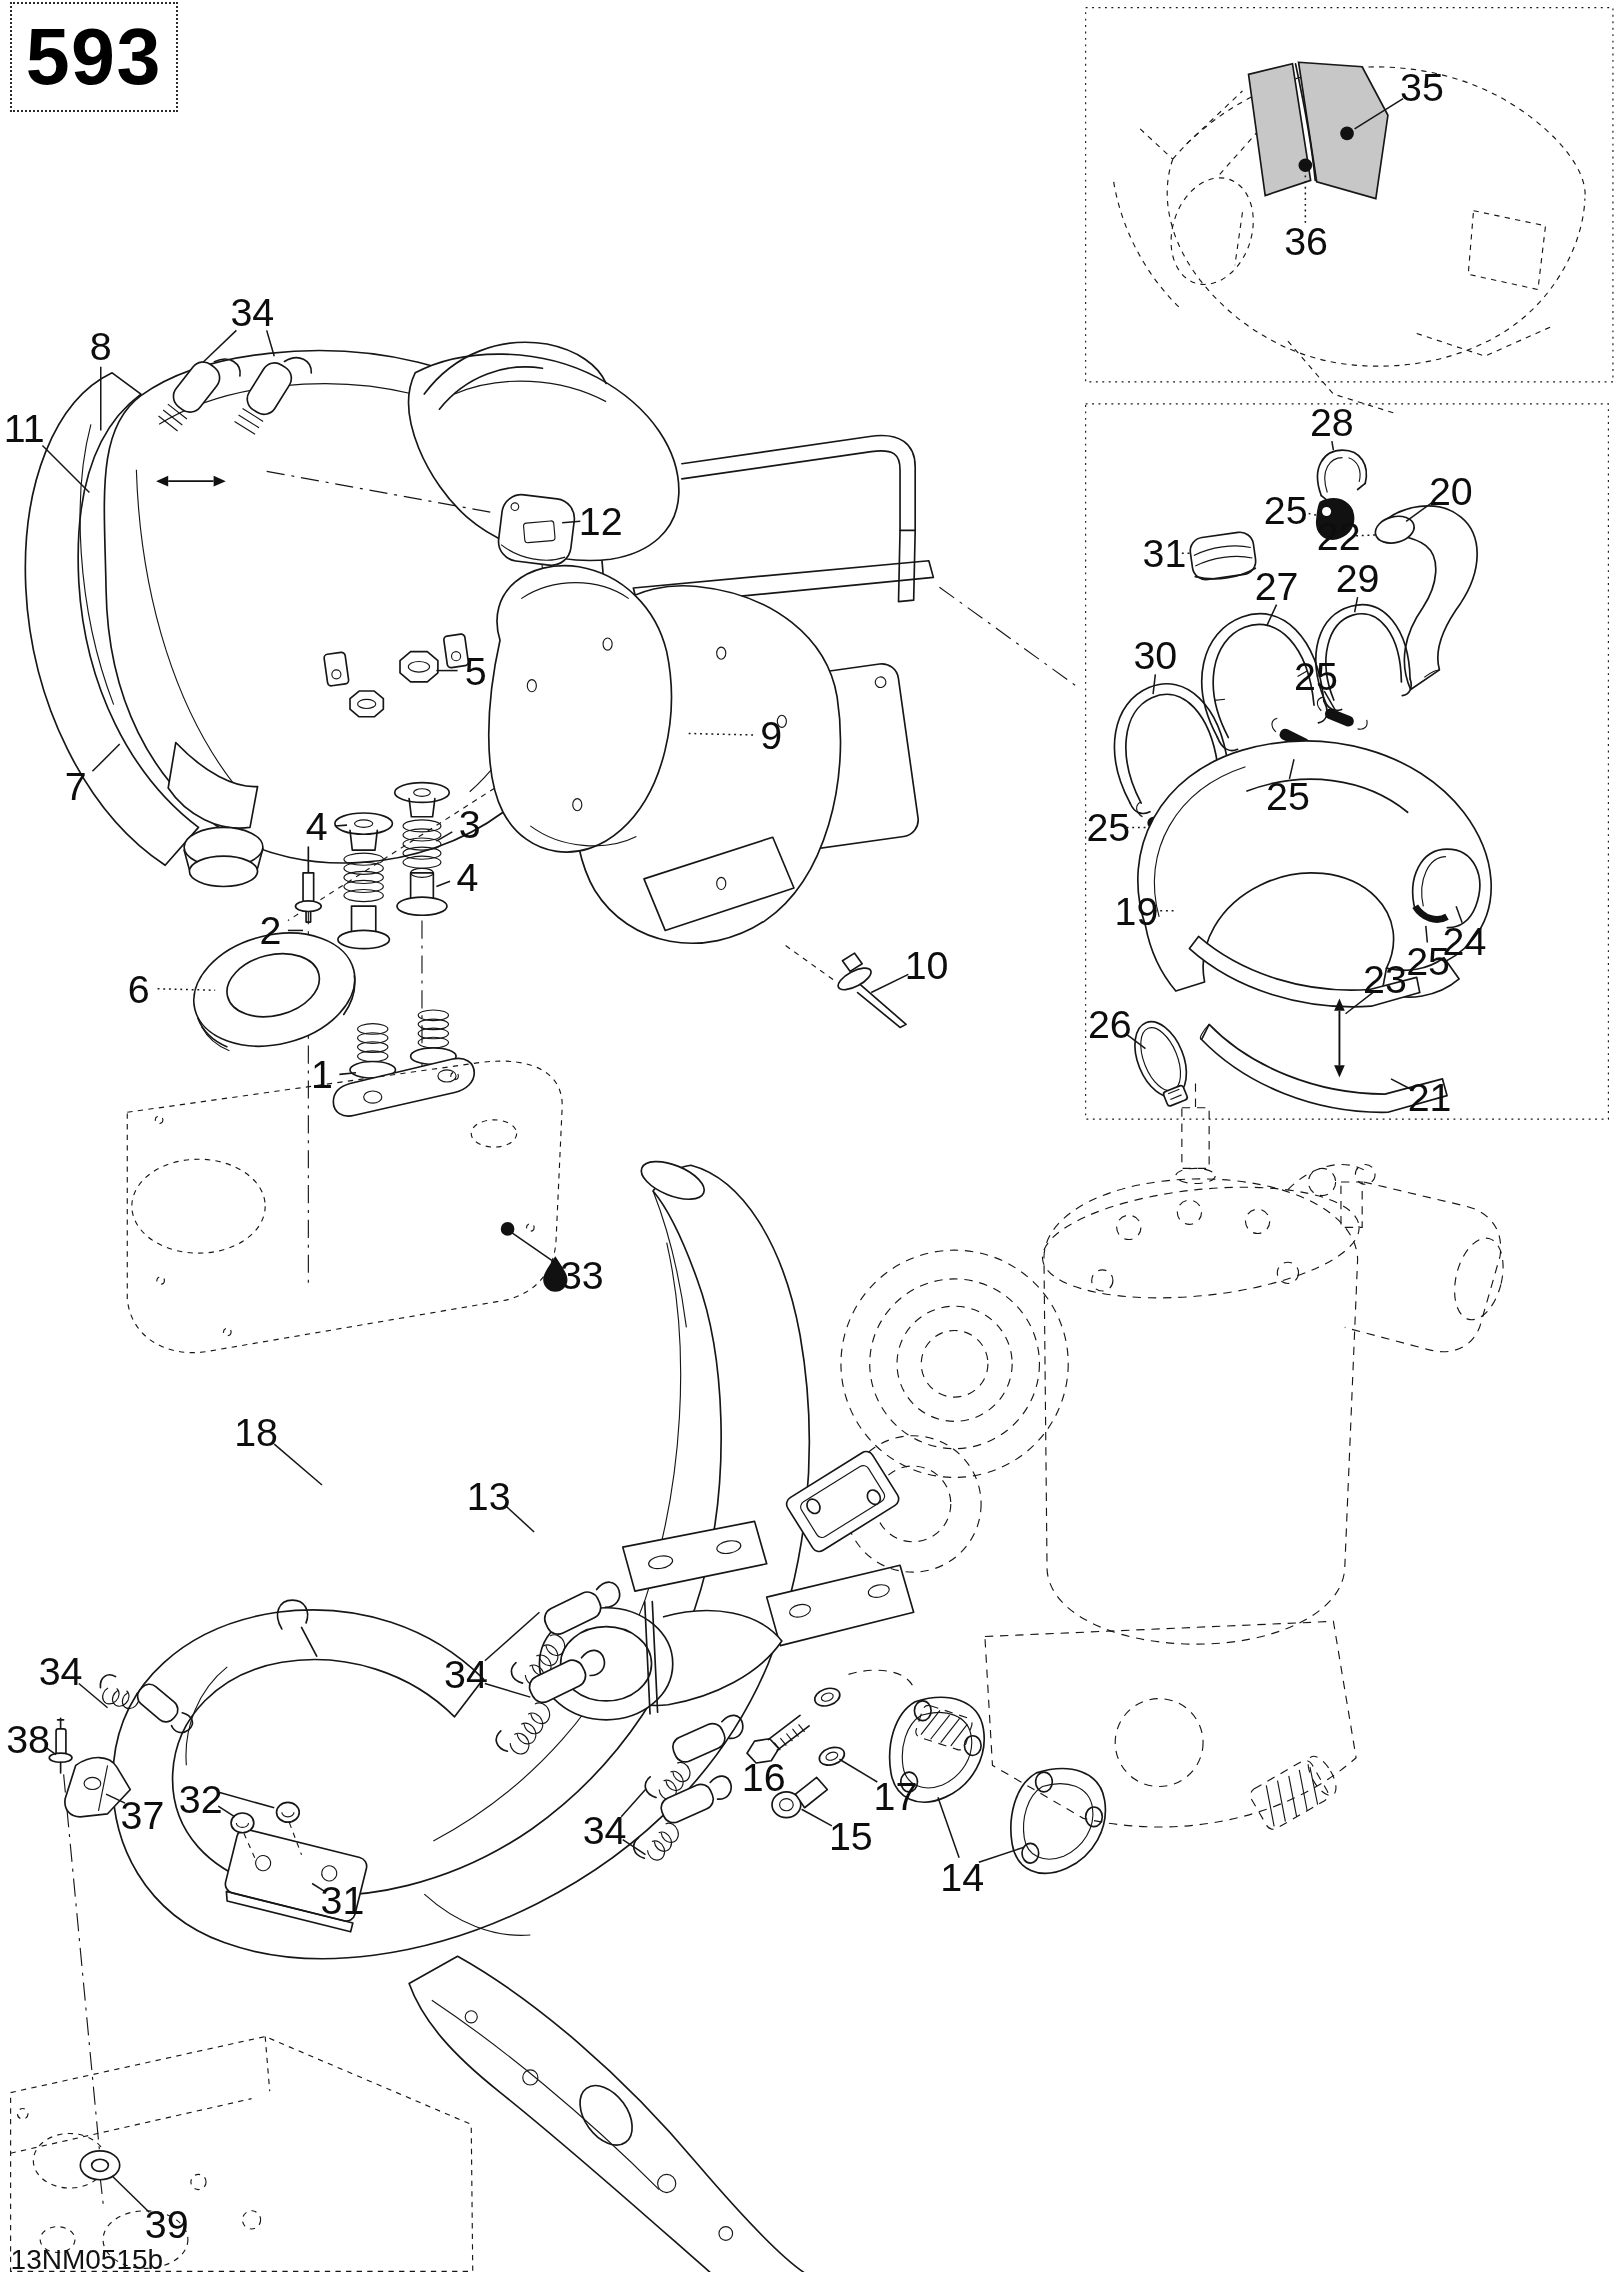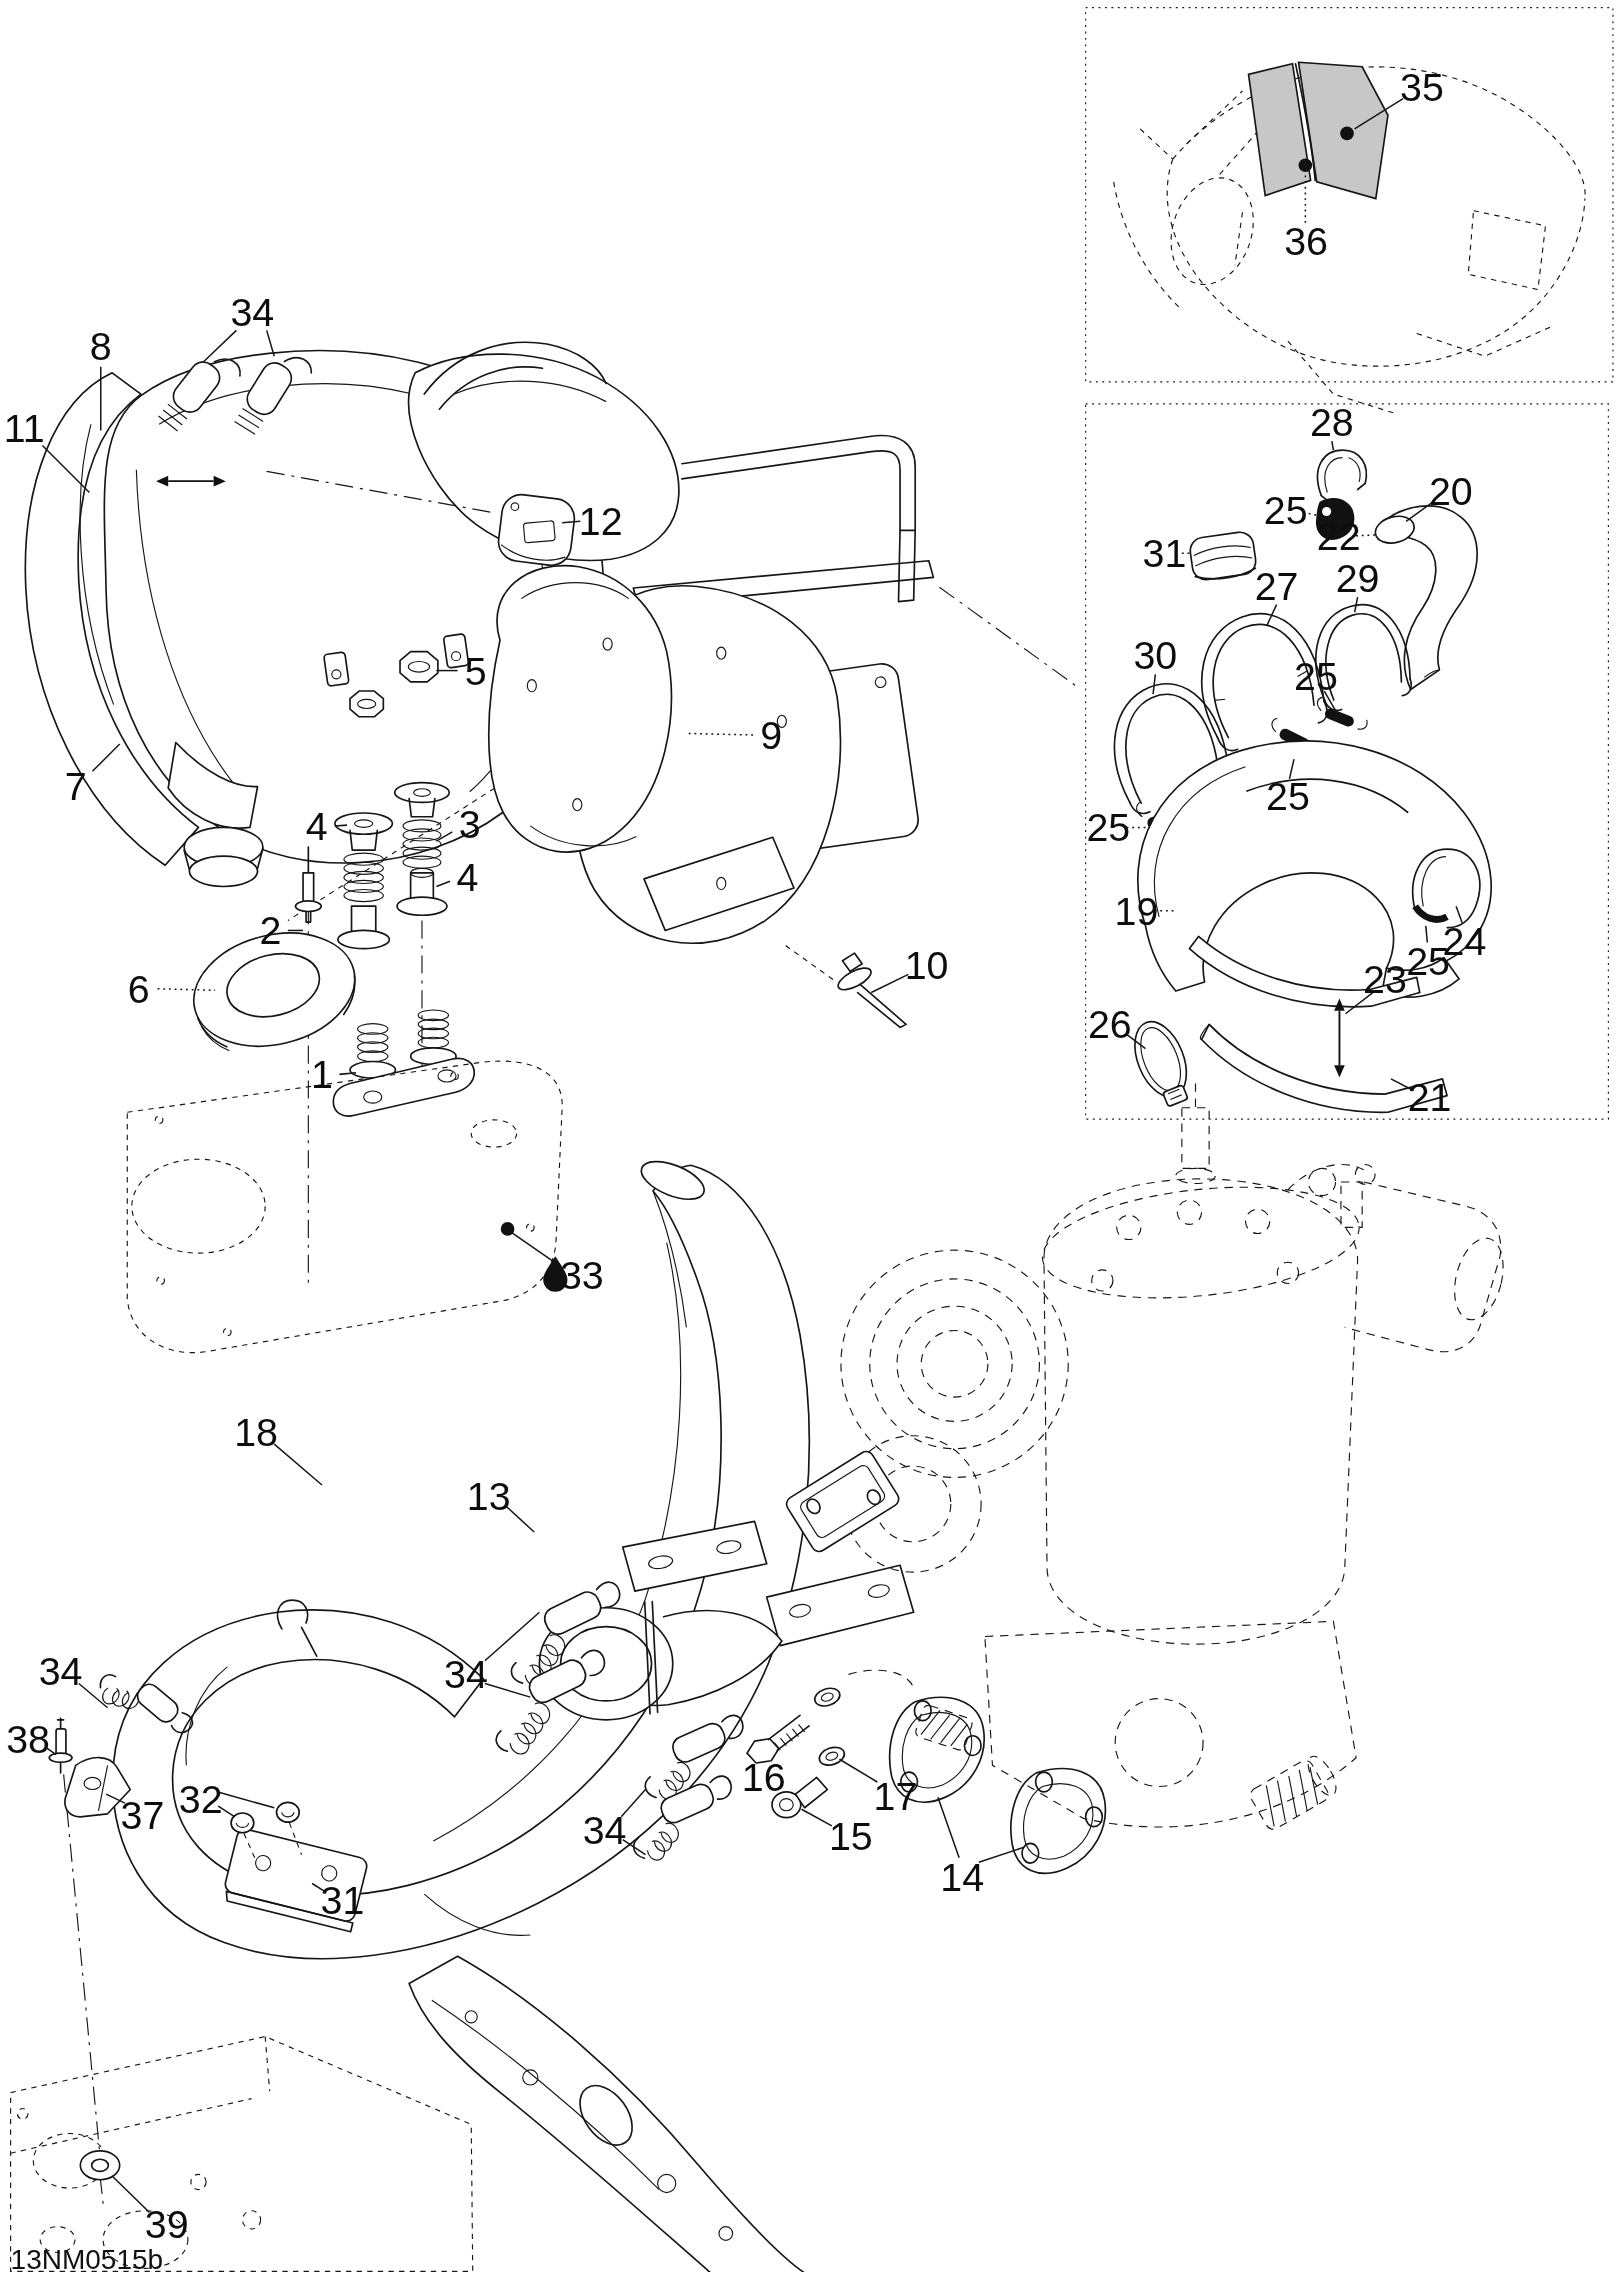--- a/index.html
+++ b/index.html
@@ -19,20 +19,23 @@
   .dot{stroke-dasharray:2.5 6;}
   .dashdot{stroke-dasharray:24 9 4 9;}
   .blk{fill:#111;stroke:none;}
   .callout-text{font-family:"Liberation Sans",sans-serif;fill:#0d0d0d;}
 </style>
 </head>
 <body>
 
 <div class="sheet">
 
+  <div class="titlebox">
+    <span>593</span>
+  </div>
 
   <svg id="art" width="1619" height="2273" viewBox="0 0 2137 3000">
 
     <g>
       <rect class="thin dot" x="1433" y="10" width="696" height="494"></rect>
       <rect class="thin dot" x="1433" y="533" width="690" height="944"></rect>
     </g>
 
     <g>
       <path class="thin dash2" d="M 1548,210 C 1600,148 1680,104 1762,92 C 1845,80 1932,96 2000,140 C 2058,178 2096,226 2092,262"></path>

